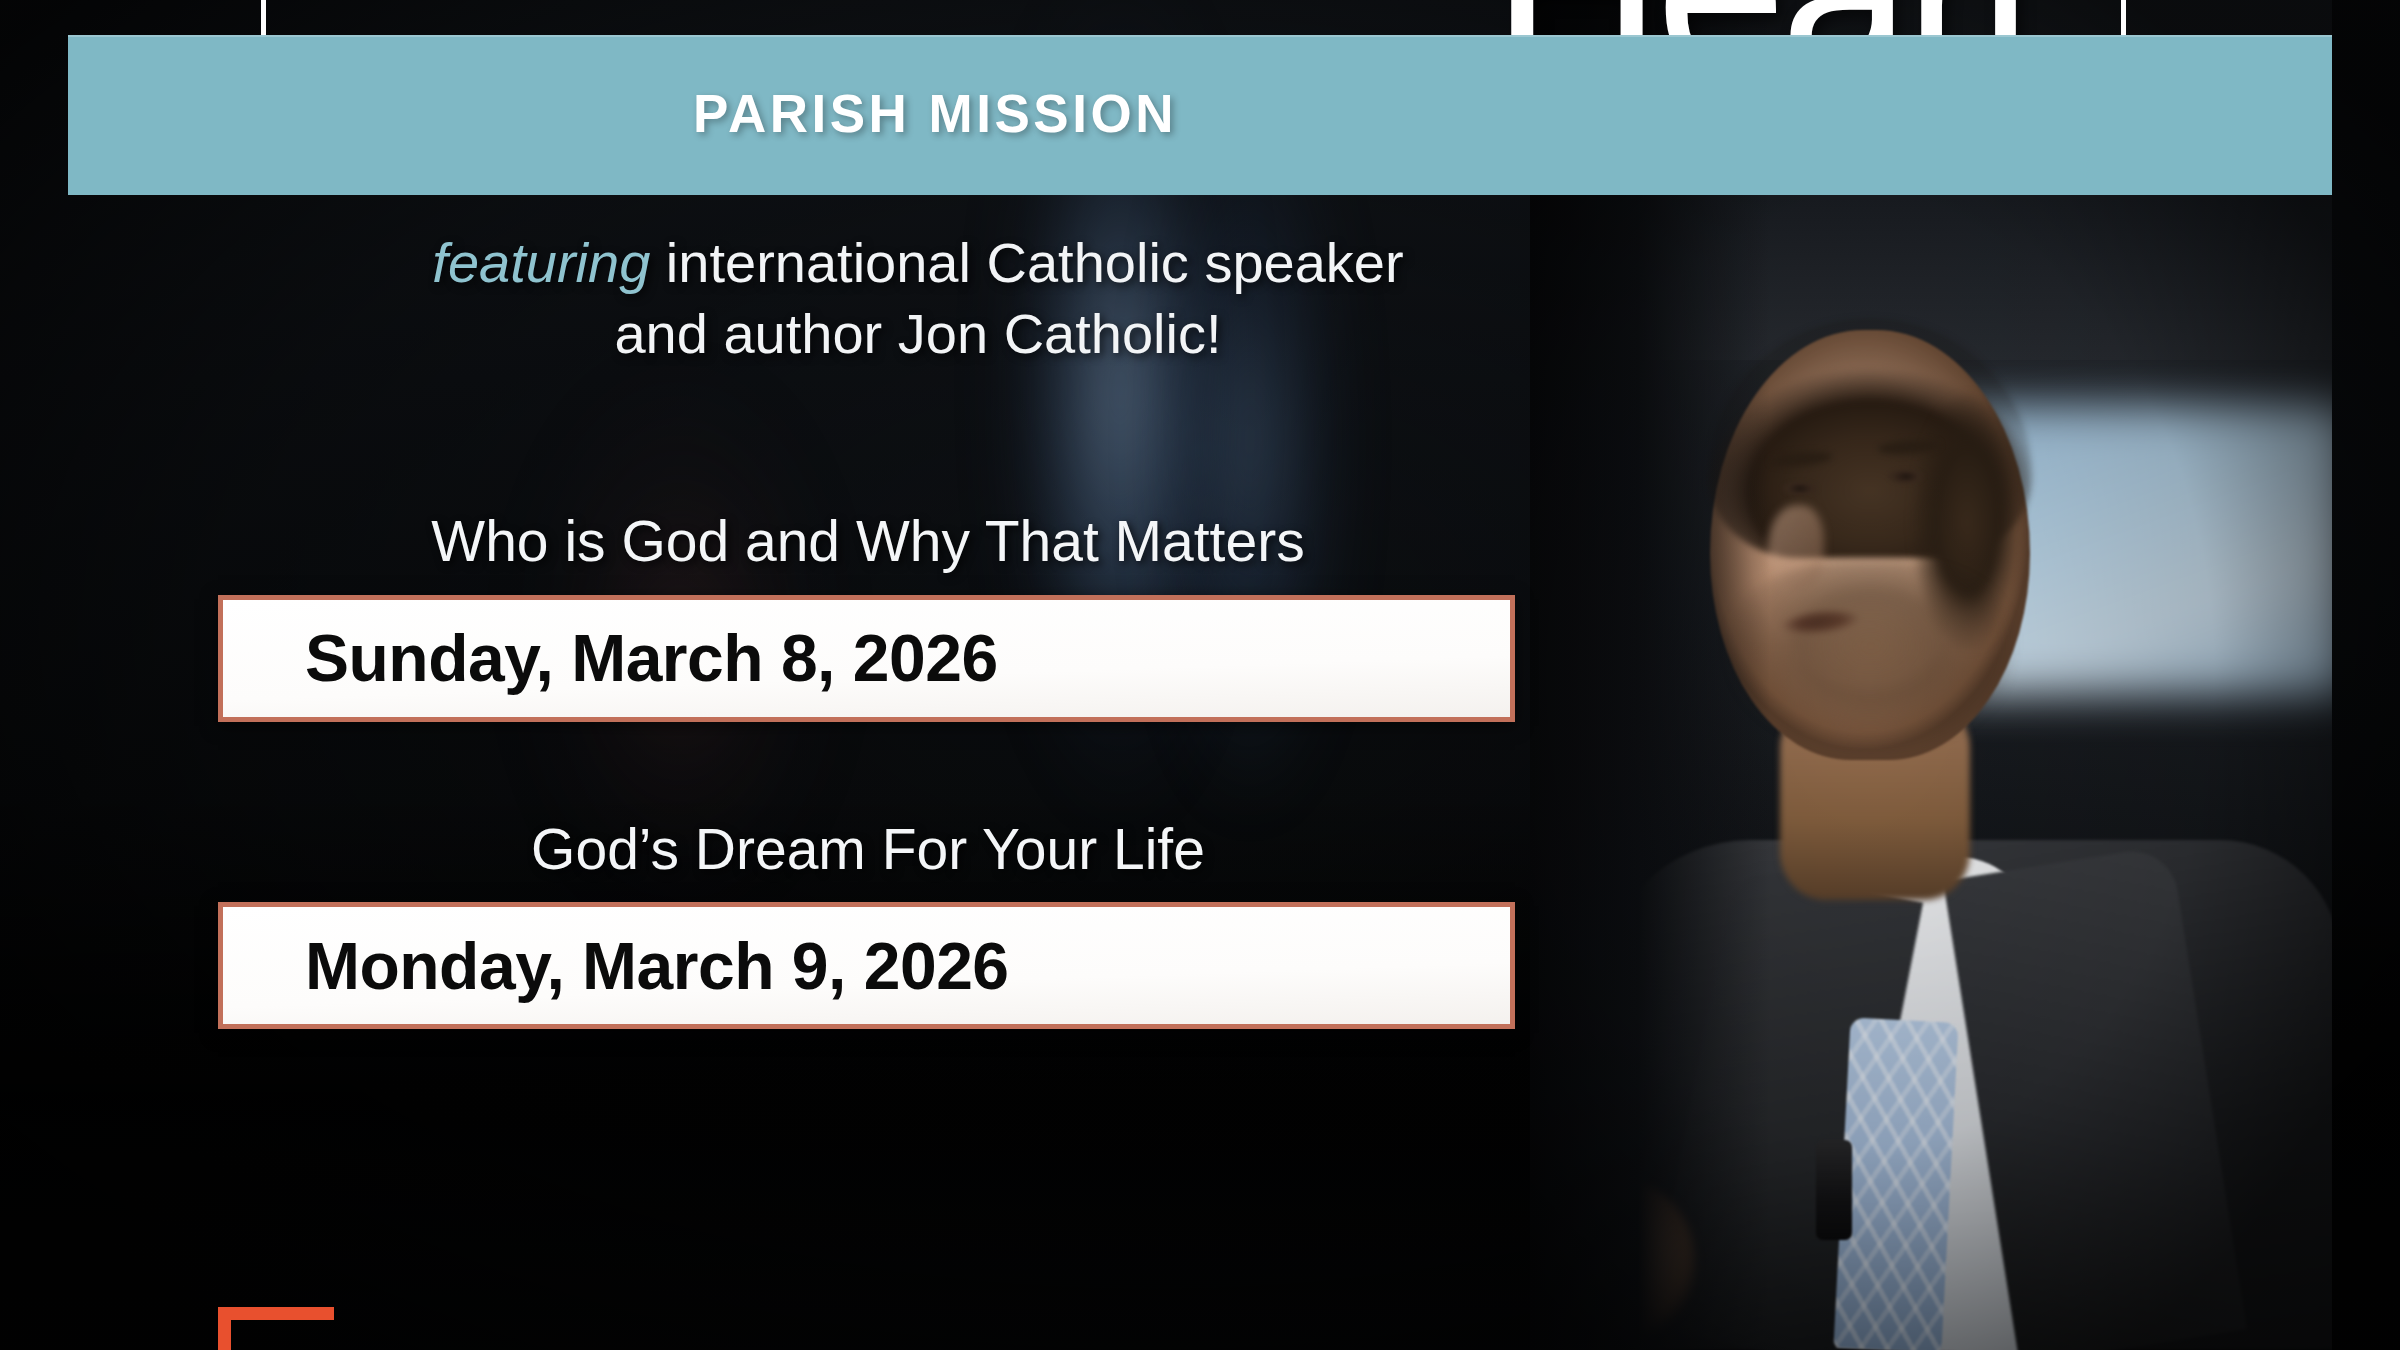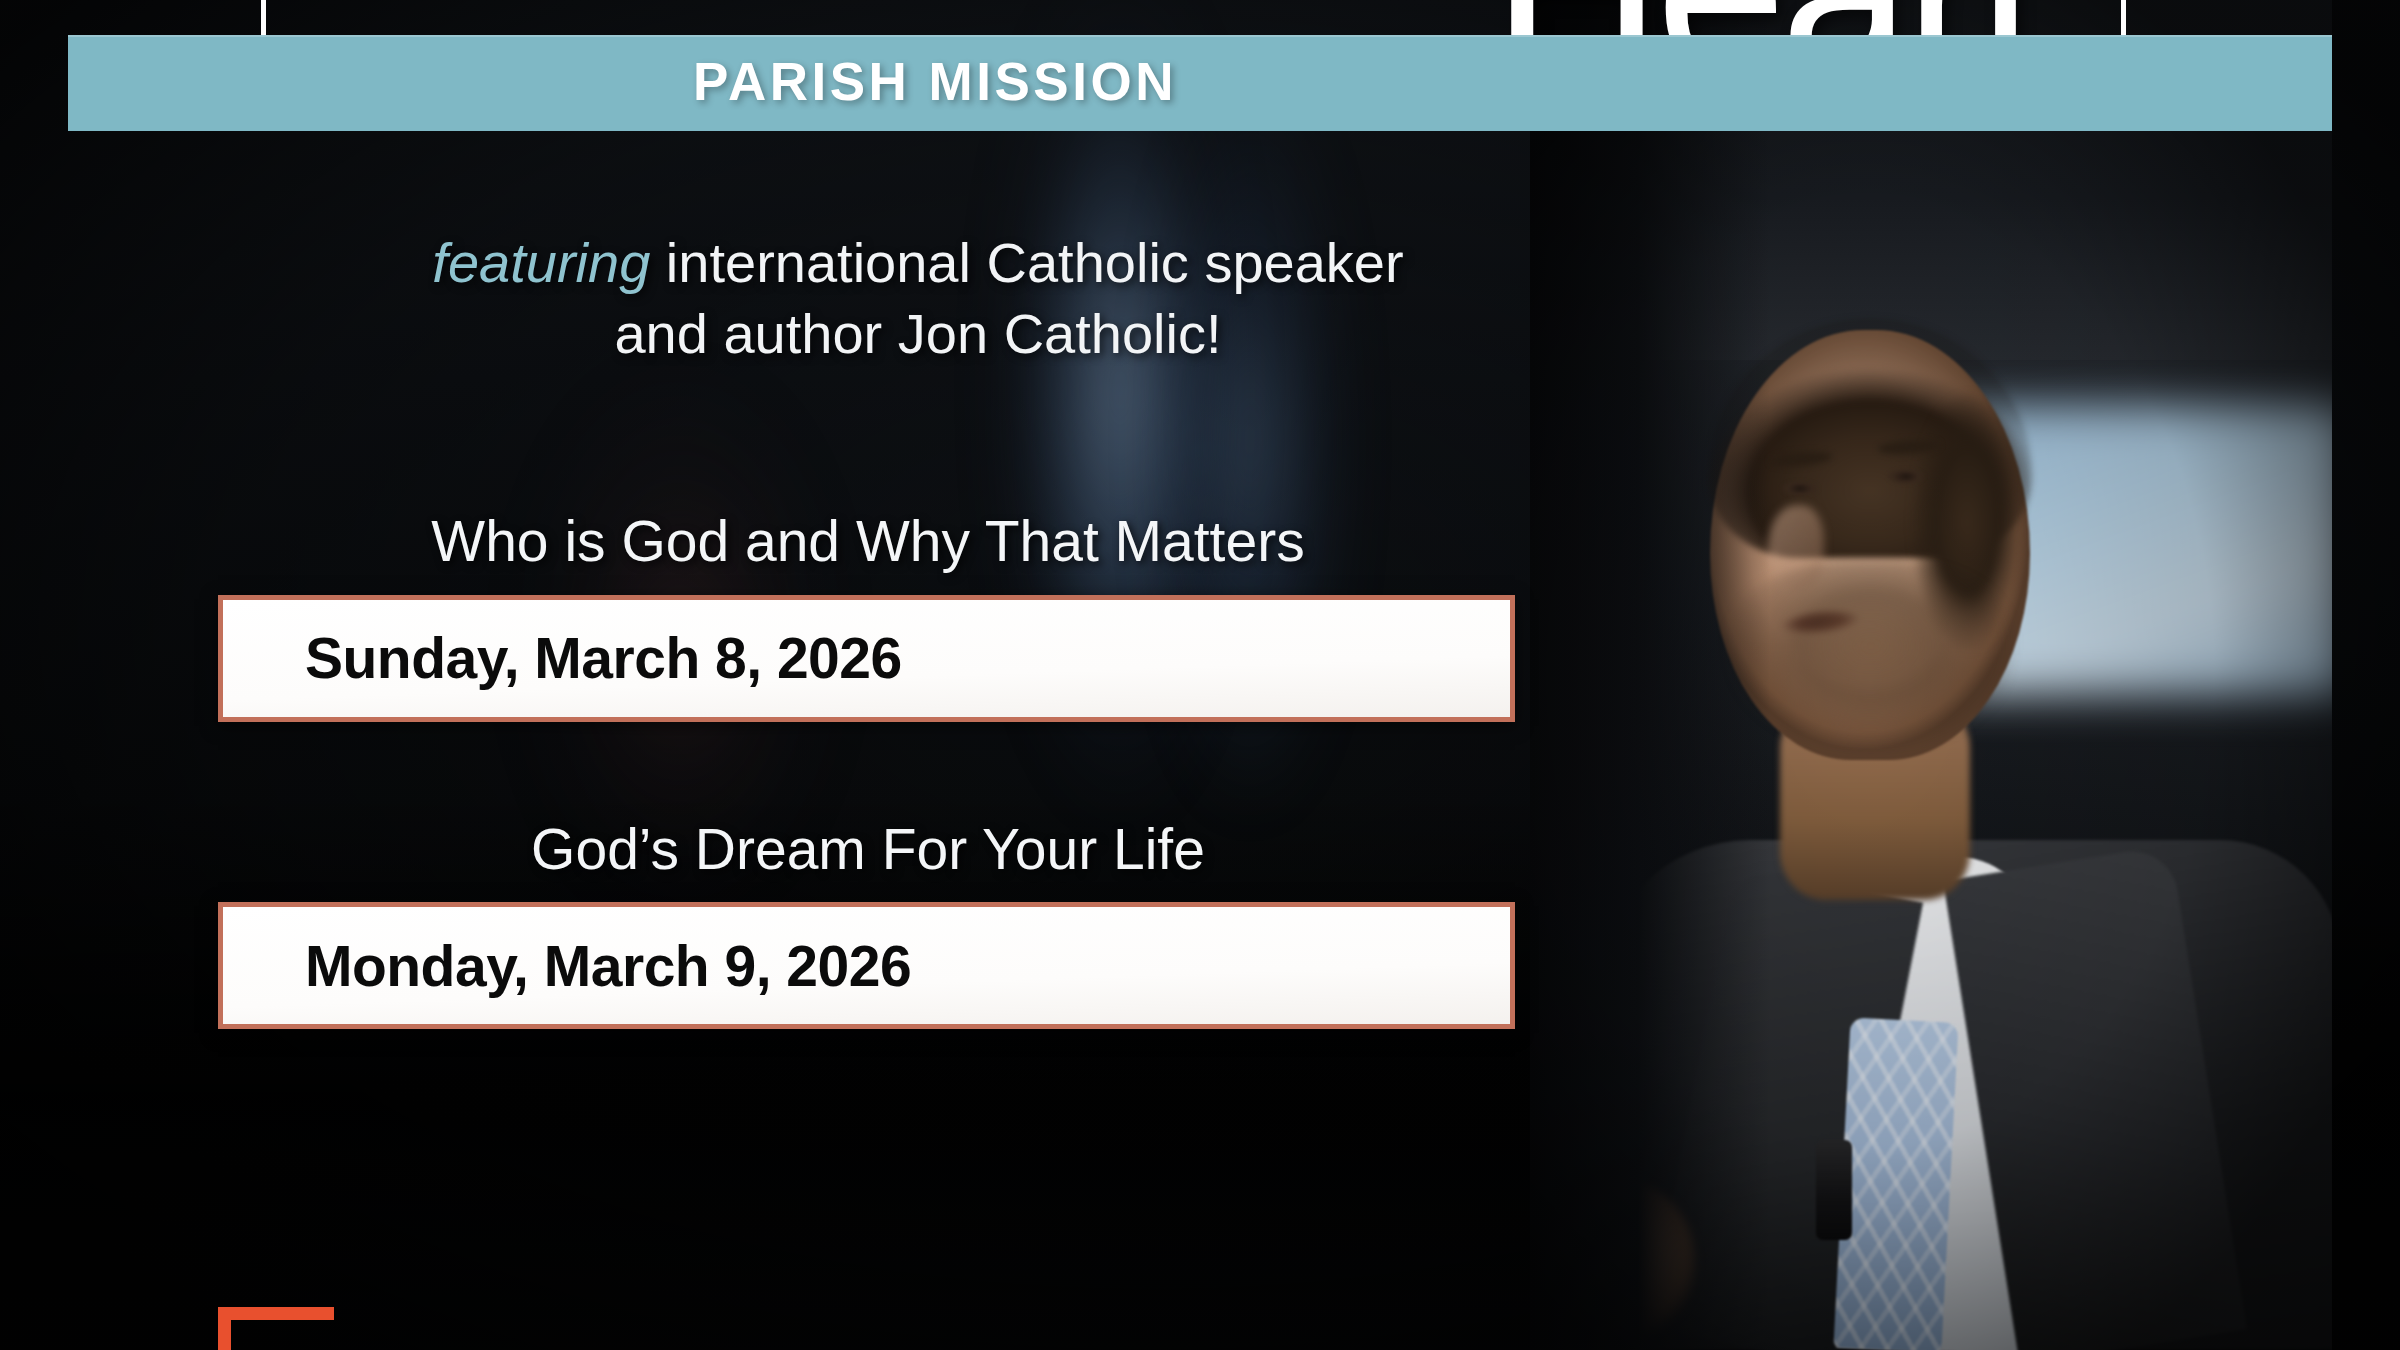--- a/index.html
+++ b/index.html
@@ -297,21 +297,21 @@
     background: #ffffff;
     z-index: 5;
   }
   .rule-v.left  { left: 261px; }
   .rule-v.right { left: 2121px; }
 
   
   .banner {
     position: absolute;
     left: 68px; top: 35px;
-    width: 2264px; height: 96px;
+    width: 2264px; height: 160px;
     background: #7fb8c5;
     z-index: 7;
     box-shadow: 0 2px 0 rgba(255,255,255,0.22) inset;
   }
   .banner-label {
     position: absolute;
     left: 0; right: 0;
     top: 50%;
     transform: translateY(-52%);
     text-align: center;
@@ -367,21 +367,21 @@
     height: 127px;
     box-sizing: border-box;
     background: linear-gradient(178deg, #ffffff 0%, #fdfcfb 62%, #f4f1ee 100%);
     border: 5px solid #c2705a;
     display: flex;
     align-items: center;
     box-shadow: 0 4px 16px rgba(0,0,0,0.55);
   }
   .date-text {
     margin-left: 82px;
-    font-size: 57px;
+    font-size: 66px;
     font-weight: 700;
     color: #0b0b0b;
     letter-spacing: -0.5px;
     white-space: nowrap;
   }
 
   
   .corner-bracket {
     position: absolute;
     left: 218px; top: 1307px;

